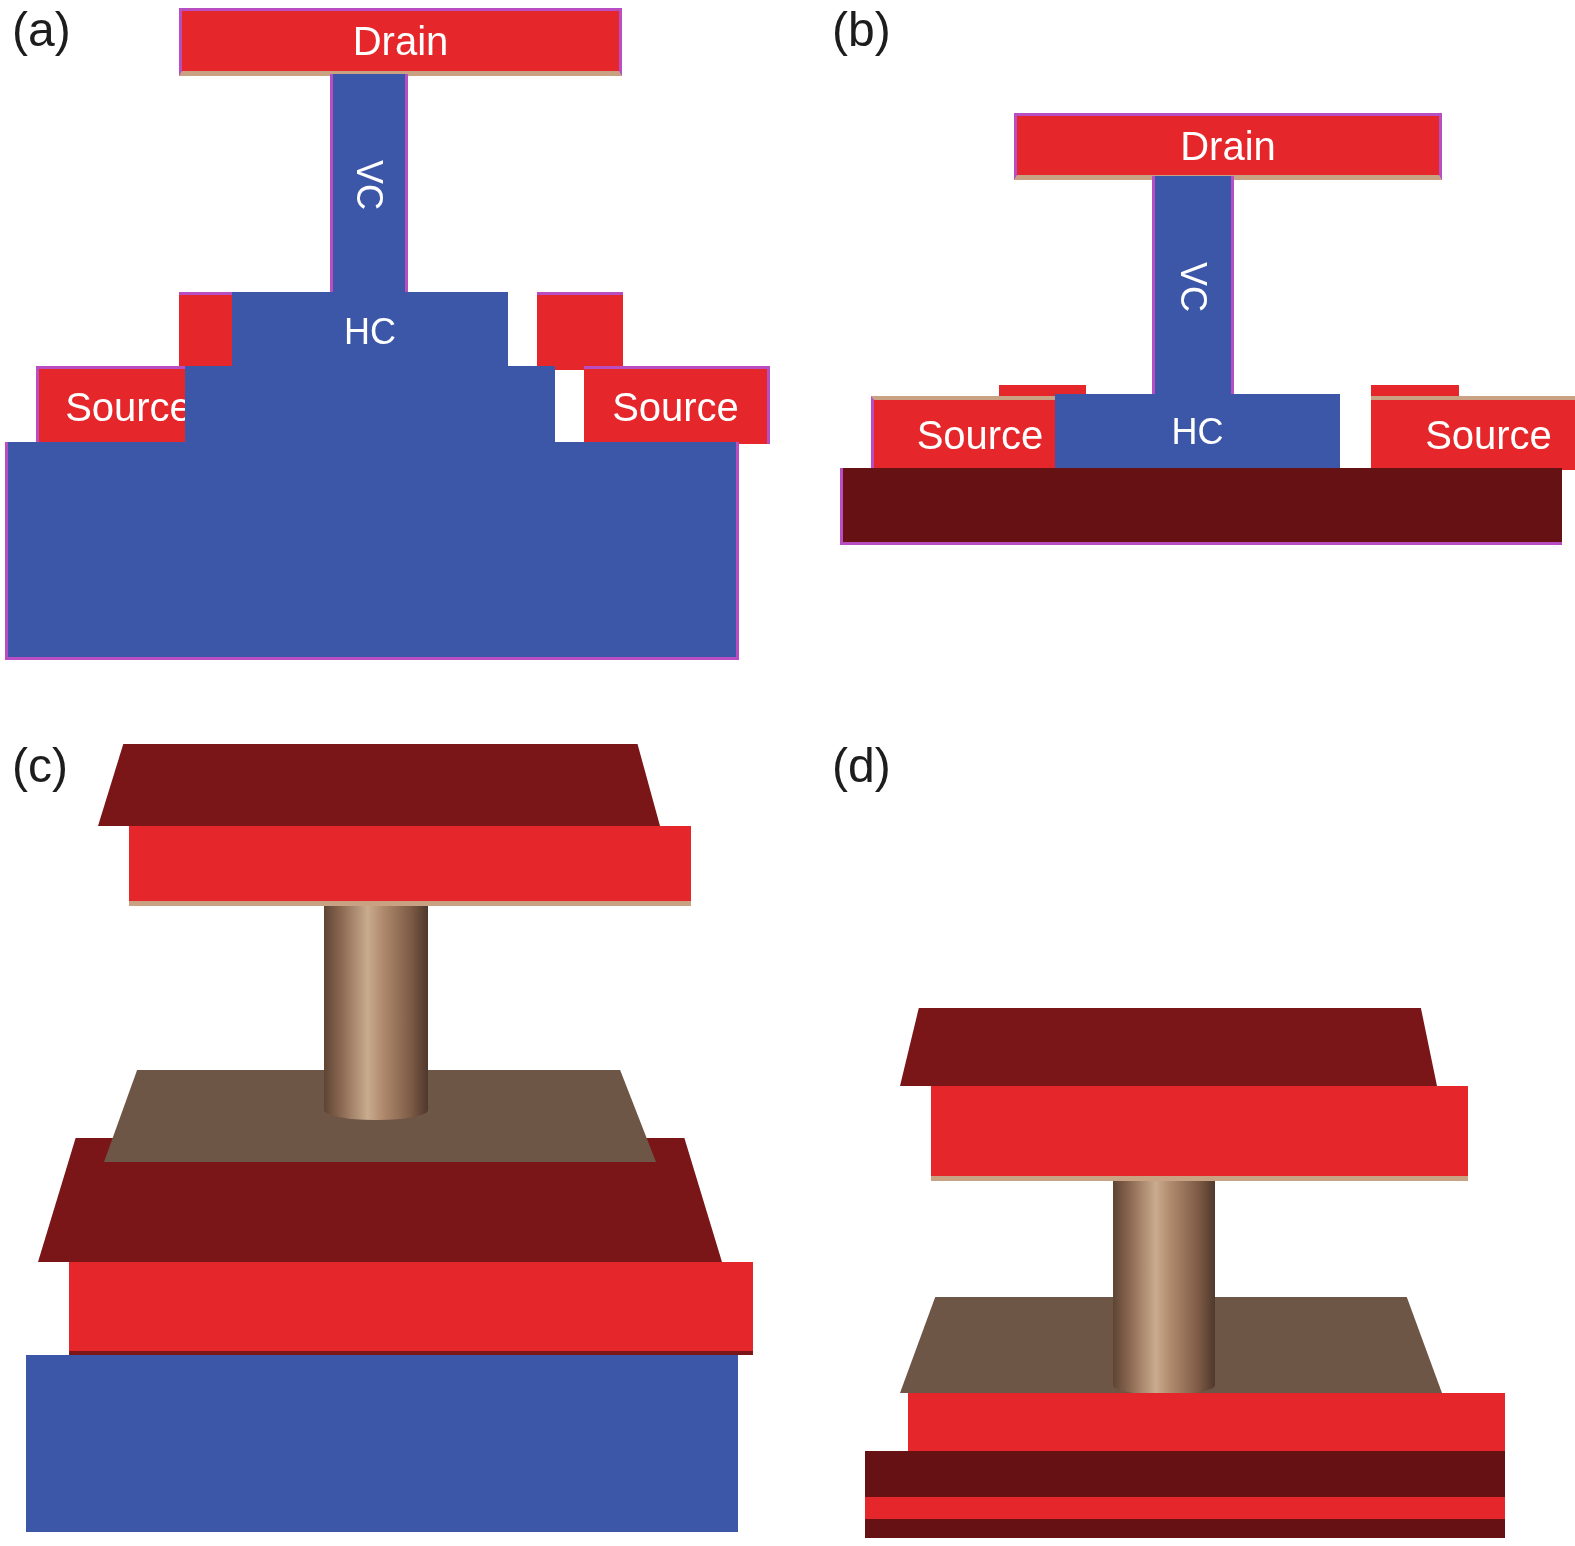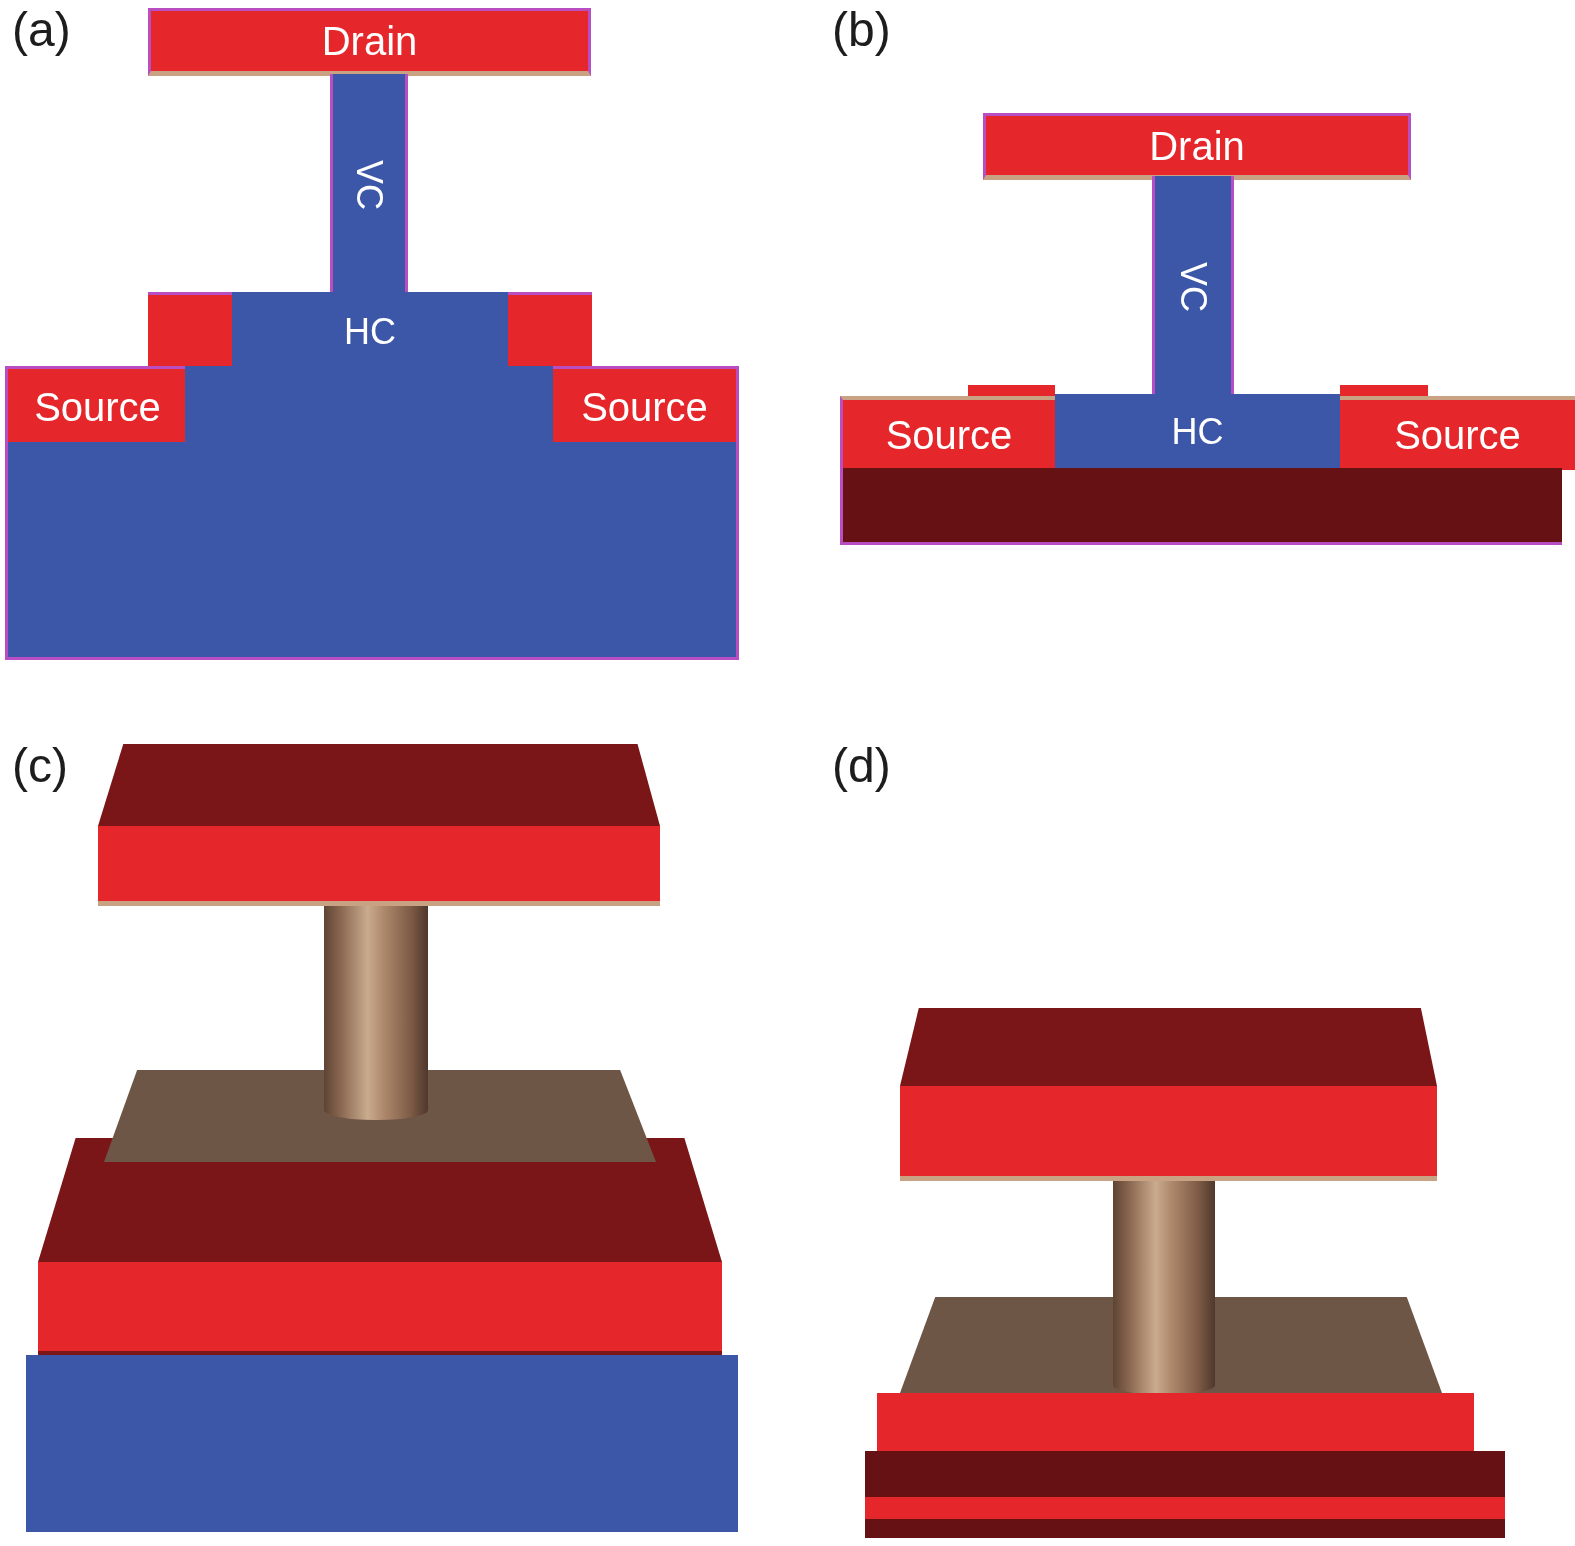--- a/index.html
+++ b/index.html
@@ -8,21 +8,21 @@
     font-family:"Liberation Sans", sans-serif;overflow:hidden;
   }
   .panel{position:absolute;}
   .shape{position:absolute;display:flex;align-items:center;justify-content:center;box-sizing:border-box;}
   .plabel{position:absolute;font-size:48px;color:#1d1d1d;line-height:1;}
   .wtxt{color:#ffffff;font-size:40px;line-height:1;}
   .wtxt.small{font-size:36px;}
   .rot{transform:rotate(90deg);}
 
   
-  .red{background:#e5262a;}
+  .red{background:#e5262a;margin-left:31px;}
   .maroon{background:#7a1518;}
   .darkmaroon{background:#661114;}
   .blue{background:#3d57a8;}
   .brown{background:#6e5647;}
   .ol-top{border-top:3px solid #b84ec2;}
   .ol-left{border-left:3px solid #b84ec2;}
   .ol-right{border-right:3px solid #b84ec2;}
   .tan-top{border-top:4px solid #c9a183;}
 
   

